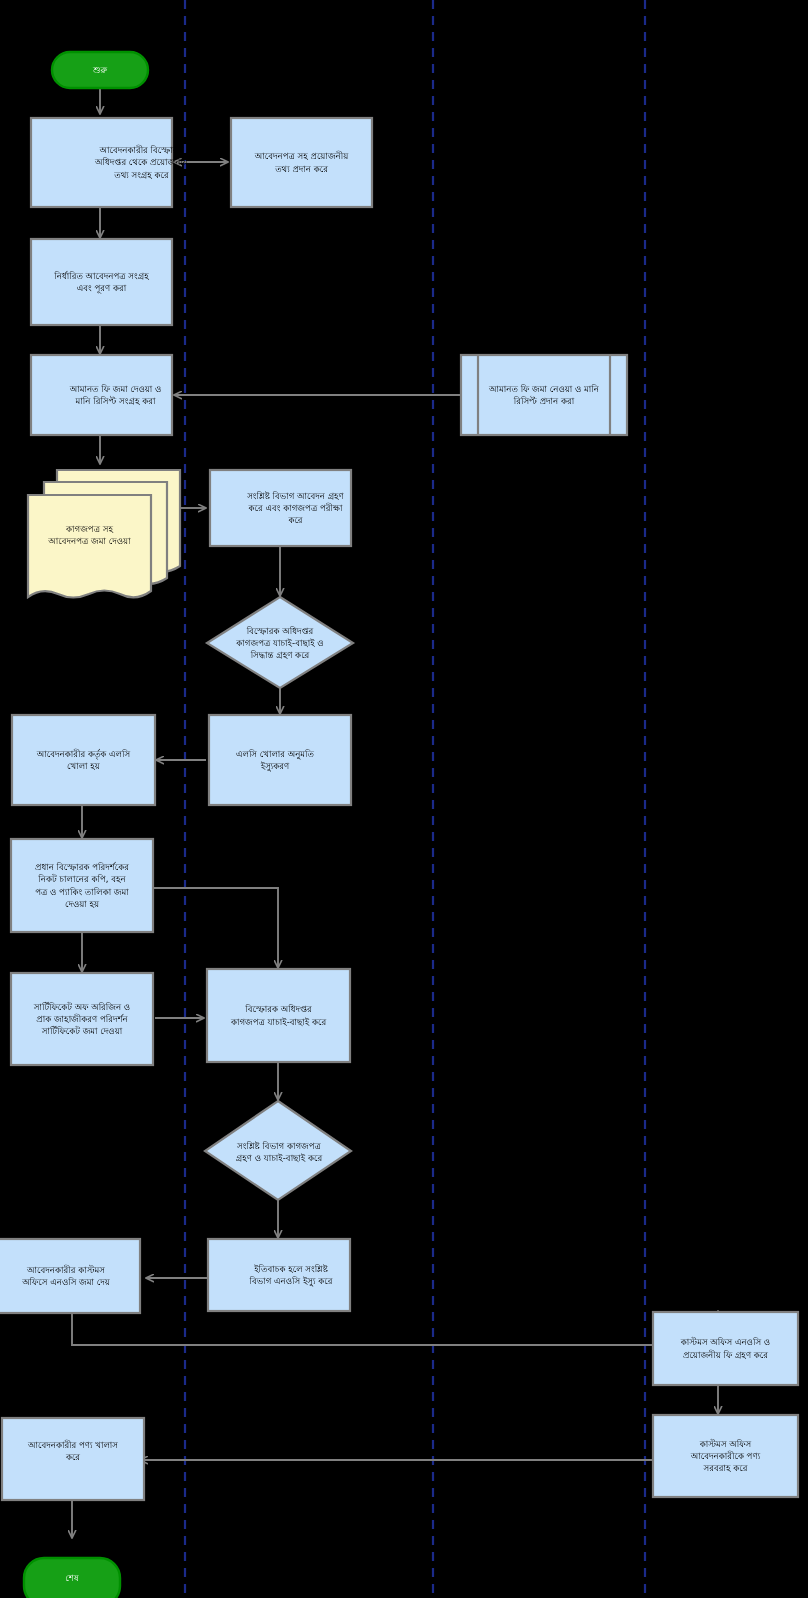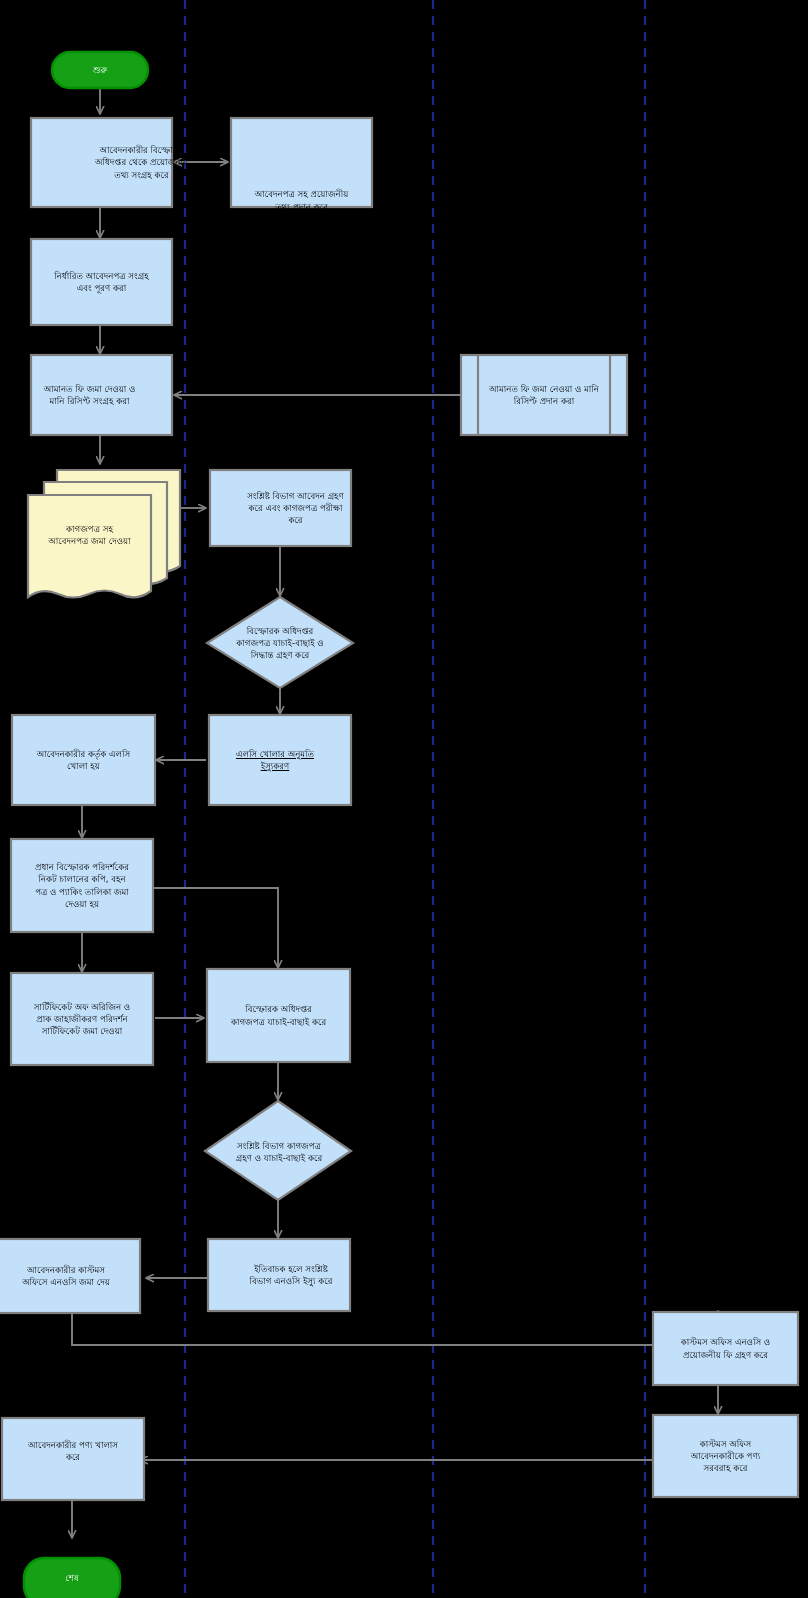--- a/index.html
+++ b/index.html
@@ -94,39 +94,39 @@
     <rect x="2" y="1418" width="142" height="82" fill="#c3e0fb" stroke="#808080" stroke-width="2.2"></rect>
     <rect x="653" y="1415" width="145" height="82" fill="#c3e0fb" stroke="#808080" stroke-width="2.2"></rect>
 
     <rect x="24" y="1558" width="96" height="48" rx="20" ry="20" fill="#16a016" stroke="#009000" stroke-width="2.4"></rect>
   </svg>
 
   <div class="nodetext term" style="left:52px;top:52px;width:96px;height:36px;">শুরু</div>
   <div class="nodetext" style="left:31px;top:118px;width:141px;height:89px;margin-left:40px;">আবেদনকারীর বিস্ফোরক
 অধিদপ্তর থেকে প্রয়োজনীয়
 তথ্য সংগ্রহ করে</div>
-  <div class="nodetext" style="left:231px;top:118px;width:141px;height:89px;margin-top:38px;">আবেদনপত্র সহ প্রয়োজনীয়
+  <div class="nodetext" style="left:231px;top:118px;width:141px;height:89px;">আবেদনপত্র সহ প্রয়োজনীয়
 তথ্য প্রদান করে</div>
   <div class="nodetext" style="left:31px;top:239px;width:141px;height:86px;">নির্ধারিত আবেদনপত্র সংগ্রহ
 এবং পূরণ করা</div>
-  <div class="nodetext" style="left:19px;top:355px;width:141px;height:80px;">আমানত ফি জমা দেওয়া ও
+  <div class="nodetext" style="left:45px;top:355px;width:141px;height:80px;">আমানত ফি জমা দেওয়া ও
 মানি রিসিপ্ট সংগ্রহ করা</div>
   <div class="nodetext" style="left:478px;top:355px;width:132px;height:80px;">আমানত ফি জমা নেওয়া ও মানি
 রিসিপ্ট প্রদান করা</div>
   <div class="nodetext" style="left:28px;top:495px;width:123px;height:80px;">কাগজপত্র সহ
 আবেদনপত্র জমা দেওয়া</div>
   <div class="nodetext" style="left:210px;top:470px;width:167px;height:76px;padding-left:8px;">সংশ্লিষ্ট বিভাগ আবেদন গ্রহণ
 করে এবং কাগজপত্র পরীক্ষা
 করে</div>
   <div class="nodetext" style="left:200px;top:608px;width:160px;height:70px;">বিস্ফোরক অধিদপ্তর
 কাগজপত্র যাচাই-বাছাই  ও
 সিদ্ধান্ত গ্রহণ করে</div>
   <div class="nodetext" style="left:12px;top:715px;width:143px;height:90px;">আবেদনকারীর কর্তৃক এলসি
 খোলা হয়</div>
-  <div class="nodetext" style="left:209px;top:715px;width:132px;height:90px;text-decoration:underline;">এলসি খোলার অনুমতি
+  <div class="nodetext" style="left:209px;top:715px;width:132px;height:90px;">এলসি খোলার অনুমতি
 ইস্যুকরণ</div>
   <div class="nodetext" style="left:11px;top:839px;width:142px;height:93px;">প্রধান বিস্ফোরক পরিদর্শকের
 নিকট চালানের কপি, বহন
 পত্র ও  প্যাকিং তালিকা জমা
 দেওয়া হয়</div>
   <div class="nodetext" style="left:11px;top:973px;width:142px;height:92px;">সার্টিফিকেট অফ অরিজিন  ও
 প্রাক জাহাজীকরণ পরিদর্শন
 সার্টিফিকেট জমা দেওয়া</div>
   <div class="nodetext" style="left:207px;top:969px;width:143px;height:93px;">বিস্ফোরক অধিদপ্তর
 কাগজপত্র যাচাই-বাছাই করে</div>

